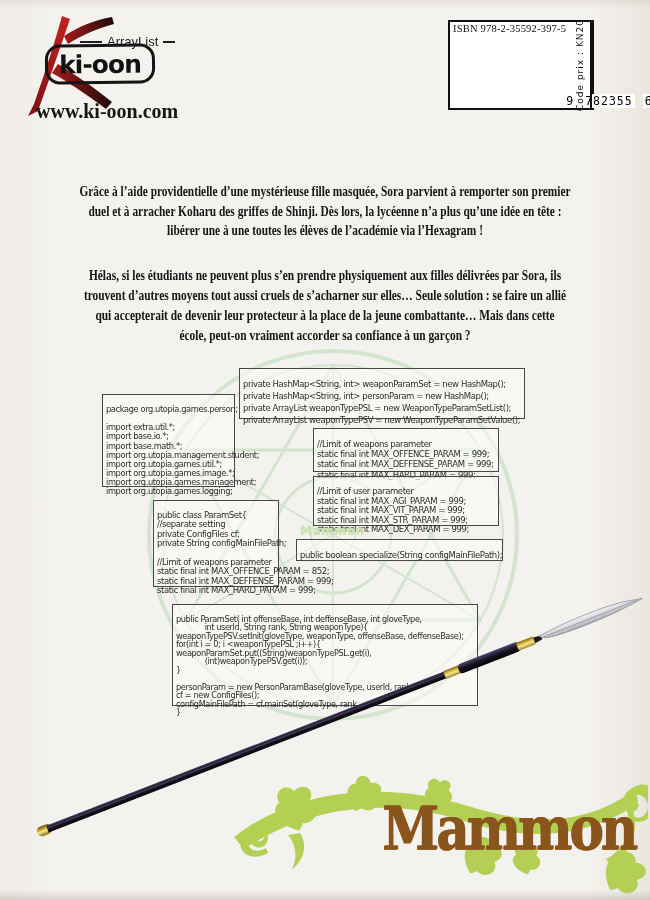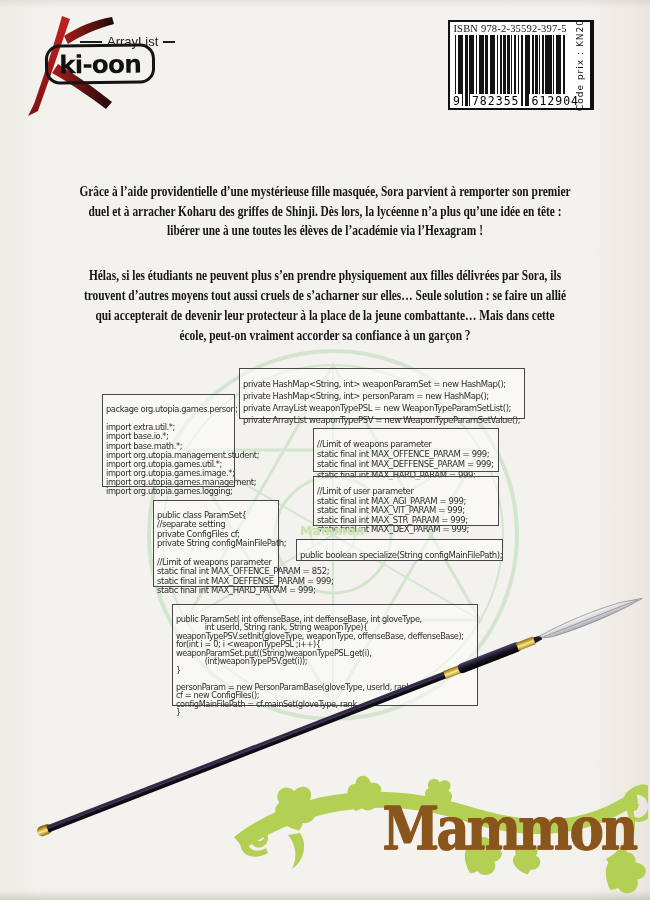--- a/index.html
+++ b/index.html
@@ -21,21 +21,21 @@
   .kioon-box{position:absolute;left:27px;top:32px;width:104px;height:34px;
         border:3px solid #141414;border-radius:15px;display:flex;align-items:center;justify-content:center;
         font-family:"DejaVu Sans",sans-serif;font-weight:bold;font-size:25px;color:#111;
         letter-spacing:-1px;transform:rotate(-.6deg);}
   .website{position:absolute;left:36px;top:100px;font-family:"Liberation Serif",serif;
         font-weight:600;font-size:20px;color:#161616;}
 
   
   .barcode-block{position:absolute;left:448px;top:20px;width:146px;height:90px;background:#fff;
         border:2px solid #101010;display:flex;box-sizing:border-box;}
-  .bc-left{flex:1;display:flex;flex-direction:column;padding:1px 3px 2px 3px;min-width:0;}
+  .bc-left{flex:1;display:flex;flex-direction:row;padding:1px 3px 2px 3px;min-width:0;}
   .isbn{font-family:"Liberation Serif",serif;font-size:10.5px;color:#101010;text-align:center;
         white-space:nowrap;letter-spacing:.2px;}
   .bars{position:relative;flex:1;margin:1px 2px 0 2px;
         background:
           repeating-linear-gradient(90deg,#131313 0 1.5px,rgba(0,0,0,0) 1.5px 3.5px),
           repeating-linear-gradient(90deg,#131313 0 1px,rgba(0,0,0,0) 1px 6px),
           repeating-linear-gradient(90deg,rgba(0,0,0,0) 0 4px,#131313 4px 6.5px,rgba(0,0,0,0) 6.5px 11px);}
   .digits{position:absolute;left:-2px;right:0;bottom:-2px;display:flex;align-items:flex-end;
         font-family:"DejaVu Sans Mono",monospace;font-size:11.5px;color:#000;}
   .digits .lead{background:#fff;padding:0 2px 0 0;}
@@ -105,20 +105,21 @@
             <stop offset="1" stop-color="#1e0a08"></stop>
         </linearGradient>
       </defs>
       <path fill="url(#rk1)" d="M44,4 C38,26 28,58 16,92 L10,104 L20,99 C32,66 44,30 52,7 Z"></path>
       <path fill="url(#rk2)" d="M46,24 C60,15 76,8 94,5 L96,12 C80,16 62,24 50,32 Z"></path>
       <path fill="url(#rk2)" d="M40,52 C56,62 74,74 94,90 L88,97 C68,82 50,70 34,61 Z"></path>
     </svg>
     <div class="editions">ArrayList</div>
     <div class="kioon-box">ki-oon</div>
   </div>
+  <div class="website">www.ki-oon.com</div>
 
   <div class="barcode-block">
     <div class="bc-left">
       <div class="isbn">ISBN 978-2-35592-397-5</div>
       <div class="bars">
         <div class="digits">
           <span class="lead">9</span>
           <span class="dg">782355</span>
           <span class="dg">612904</span>
         </div>

